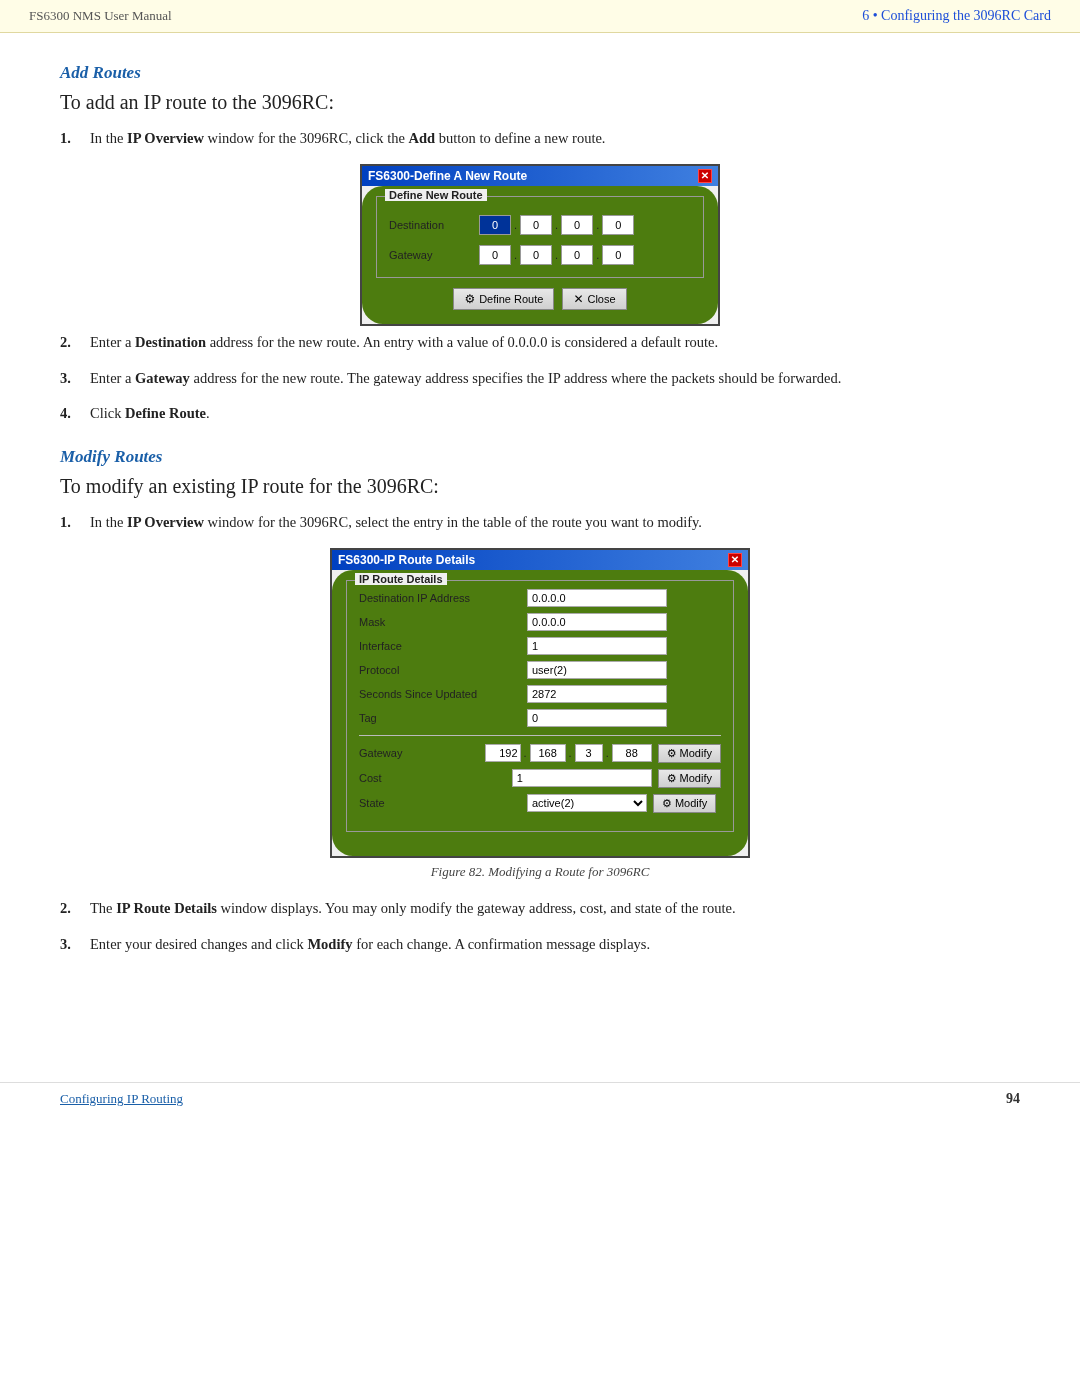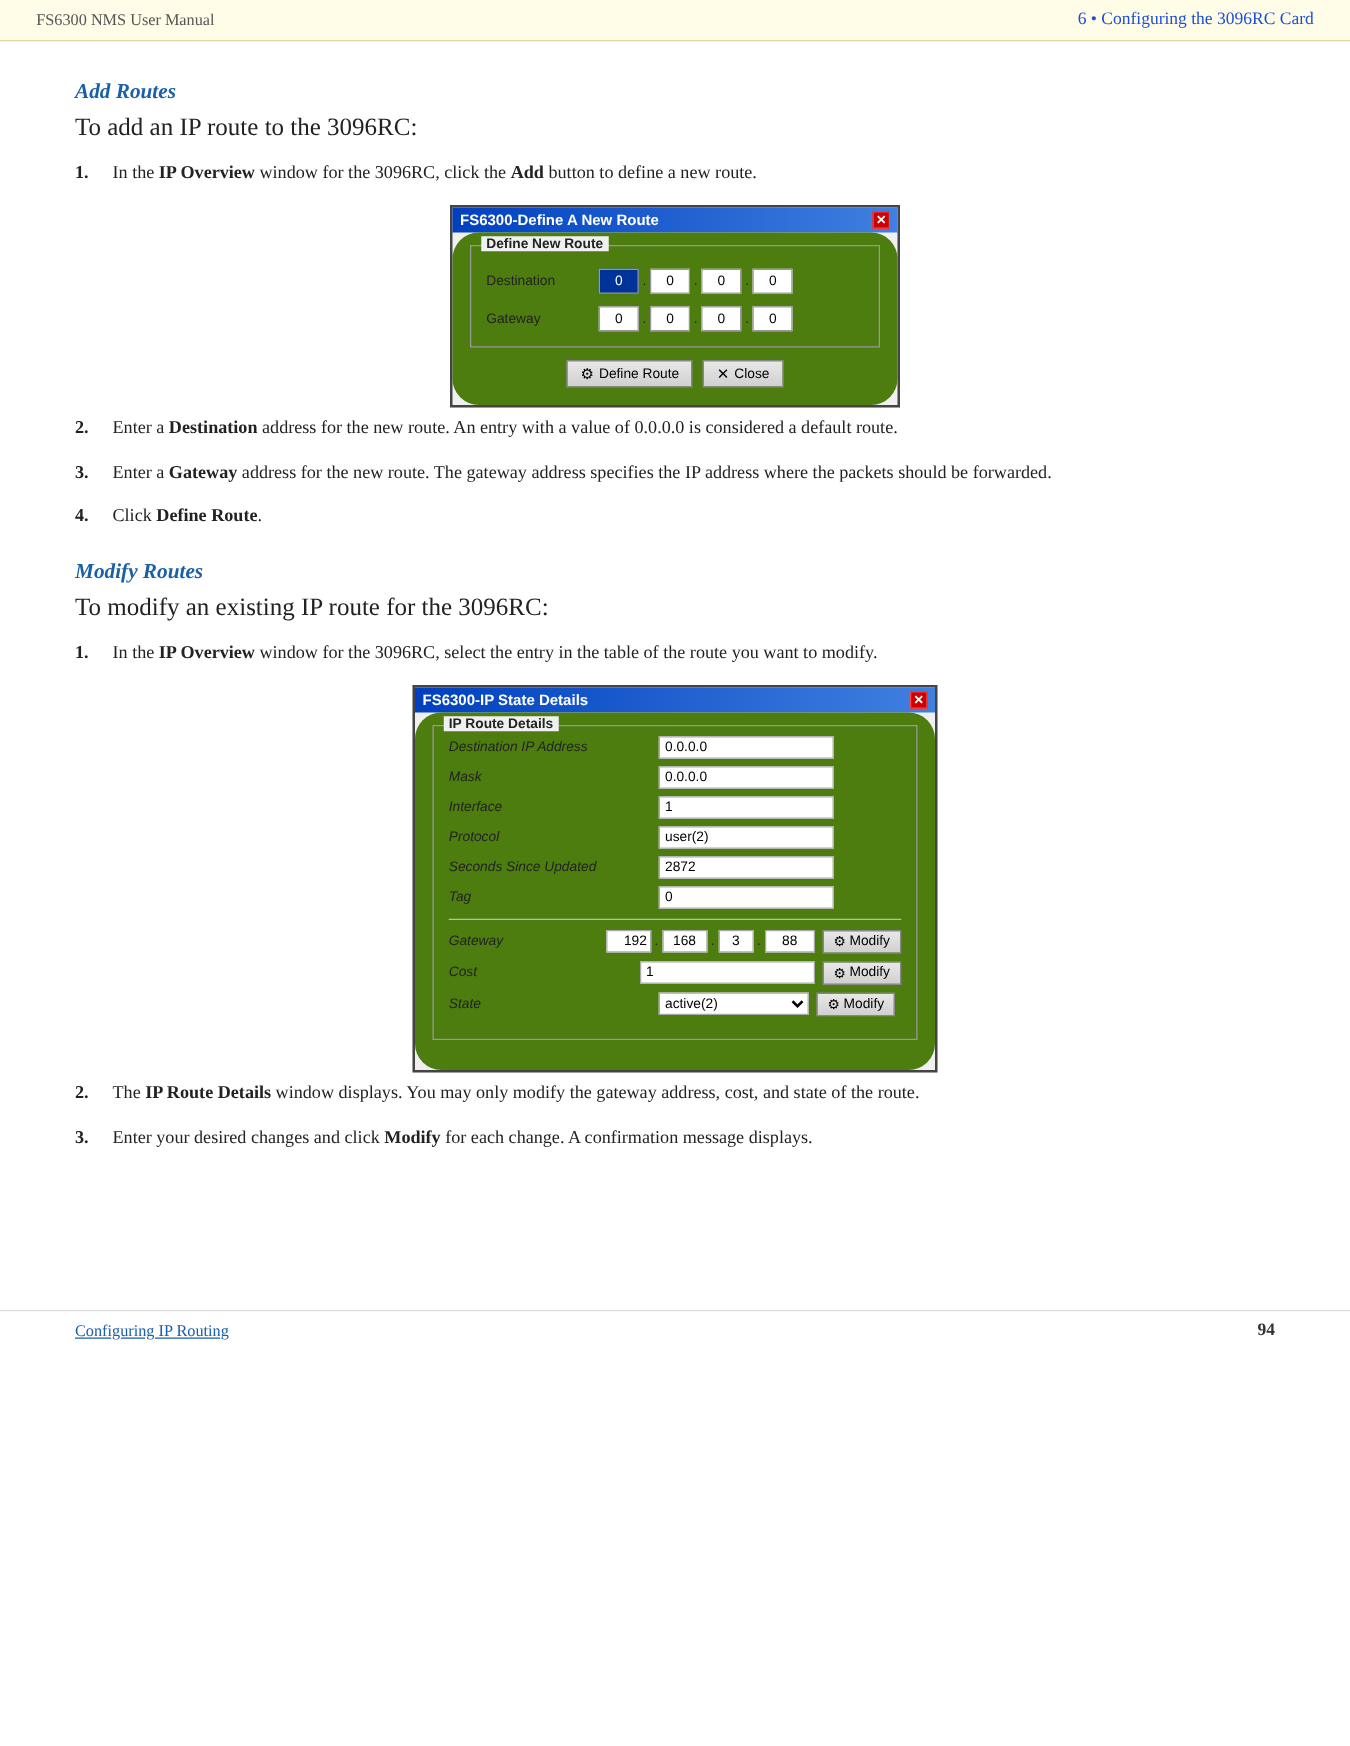--- a/index.html
+++ b/index.html
@@ -208,21 +208,20 @@
 
     .detail-field-row {
       display: flex;
       align-items: center;
       margin-bottom: 6px;
     }
     .detail-label {
       width: 168px;
       font-size: 11px;
       color: #222;
-      font-style: italic;
     }
     .detail-value {
       width: 140px;
       height: 18px;
       border: 1px solid #aaa;
       background: white;
       font-size: 11px;
       padding: 1px 4px;
     }
 
@@ -395,21 +394,21 @@
     <div class="numbered-item">
       <span class="num">1.</span>
       <span class="text">
         In the <b>IP Overview</b> window for the 3096RC, select the entry in the table of the route you want to modify.
       </span>
     </div>
 
     <div class="dialog-wrapper">
       <div class="dialog-box dialog-box-wide">
         <div class="dialog-titlebar">
-          <span>FS6300-IP State Details</span>
+          <span>FS6300-IP Route Details</span>
           <div class="dialog-titlebar-icon">✕</div>
         </div>
         <div class="dialog-body">
           <div class="dialog-group">
             <span class="dialog-group-title">IP Route Details</span>
 
             <div class="detail-field-row">
               <span class="detail-label">Destination IP Address</span>
               <input class="detail-value" type="text" value="0.0.0.0" style="">
             </div>
@@ -471,20 +470,21 @@
               <button class="modify-btn">
                 <span>⚙</span>
                 <span>Modify</span>
               </button>
             </div>
           </div>
         </div>
       </div>
     </div>
 
+    <div class="figure-caption">Figure 82. Modifying a Route for 3096RC</div>
 
     <div class="numbered-item">
       <span class="num">2.</span>
       <span class="text">
         The <b>IP Route Details</b> window displays. You may only modify the gateway address, cost, and state of the route.
       </span>
     </div>
 
     <div class="numbered-item">
       <span class="num">3.</span>

